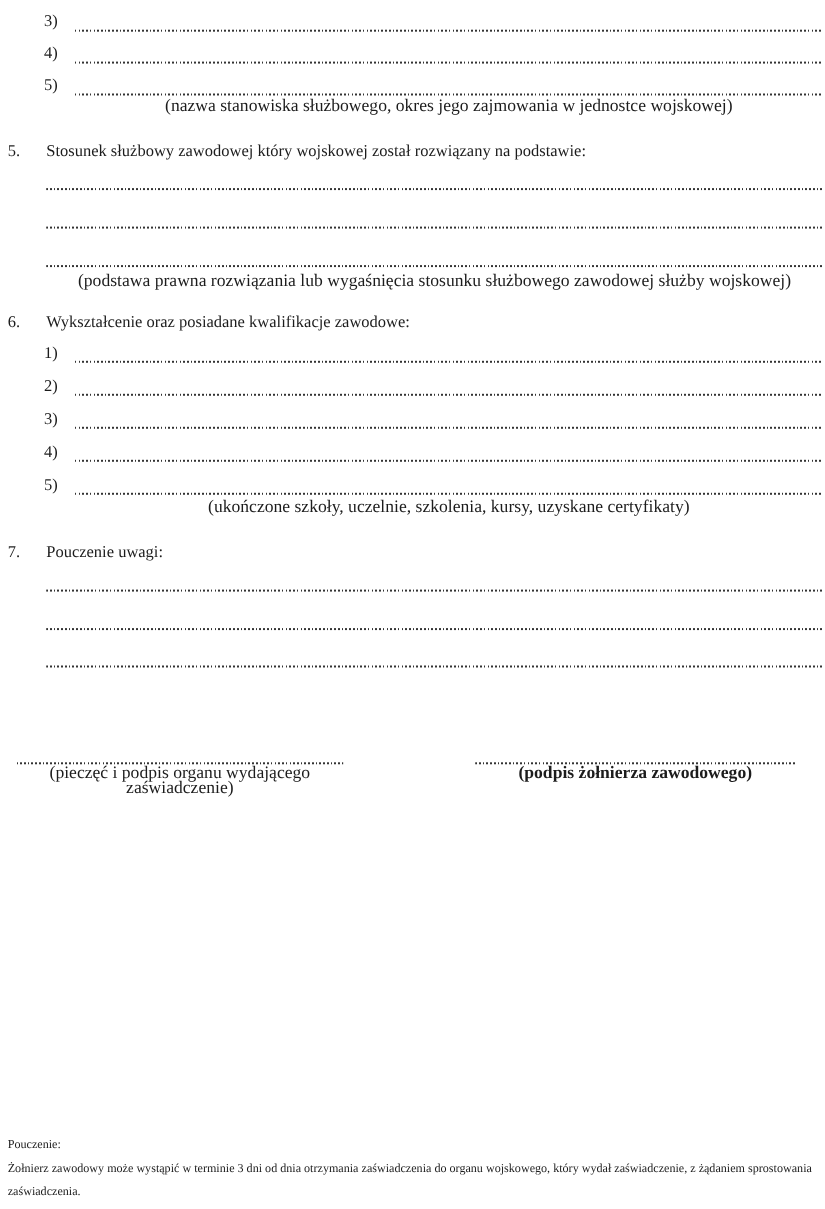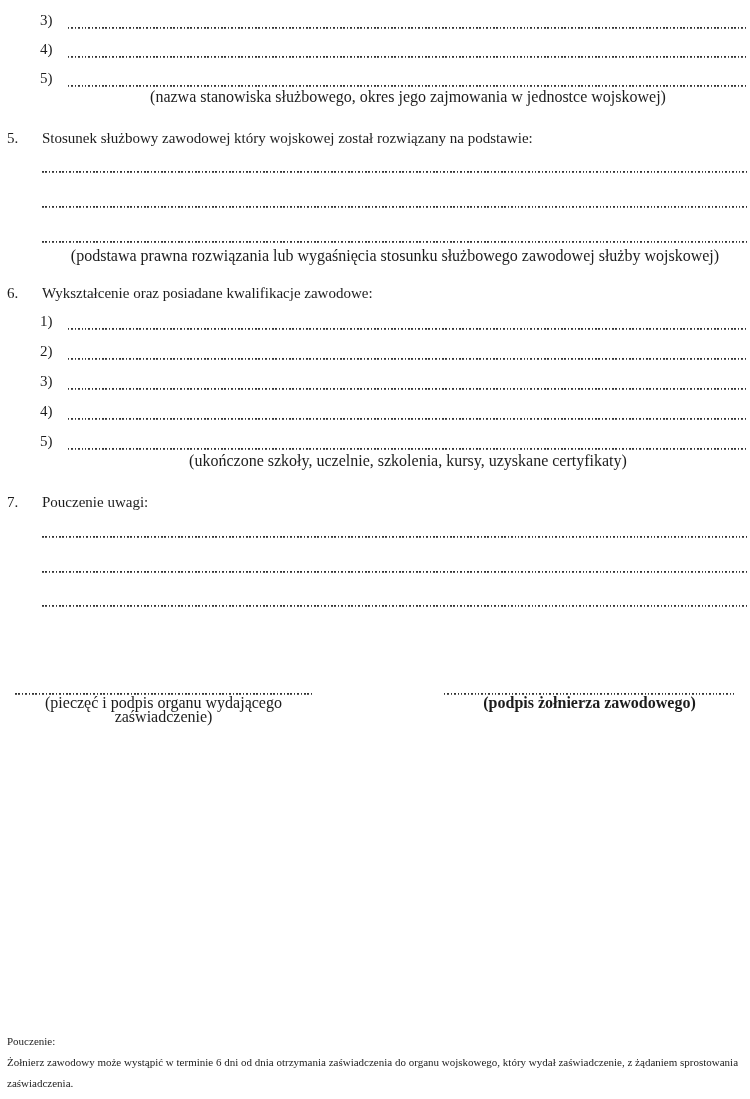--- a/index.html
+++ b/index.html
@@ -88,21 +88,21 @@
   .blkC { top: 283px; }
   .blkD { top: 492px; }
   .blkE { top: 678px; }
   .blkF { top: 1031px; }
 
   
   .sig-row {
     display: flex;
     justify-content: space-between;
     padding-left: 15px;
-    padding-right: 15px;
+    padding-right: 27px;
   }
   .sig.left  { width: 297px; }
   .sig.right { width: 291px; font-weight: bold; }
   .sigline { height: 17px; }
   .sig .caption { margin-top: 1px; }
 
   
   .blkF { padding: 0 6px 0 7px; }
   .notice-head, .notice-body {
     font-size: 11px;
@@ -197,16 +197,16 @@
       <div class="caption">(pieczęć i podpis organu wydającego zaświadczenie)</div>
     </div>
     <div class="sig right">
       <div class="dotline sigline"></div>
       <div class="caption">(podpis żołnierza zawodowego)</div>
     </div>
   </section>
 
   <section class="abs blkF">
     <div class="notice-head">Pouczenie:</div>
-    <div class="notice-body">Żołnierz zawodowy może wystąpić w terminie 6 dni od dnia otrzymania zaświadczenia do organu wojskowego, który wydał zaświadczenie, z żądaniem sprostowania zaświadczenia.</div>
+    <div class="notice-body">Żołnierz zawodowy może wystąpić w terminie 3 dni od dnia otrzymania zaświadczenia do organu wojskowego, który wydał zaświadczenie, z żądaniem sprostowania zaświadczenia.</div>
   </section>
 
 </div>
 
 </body></html>

